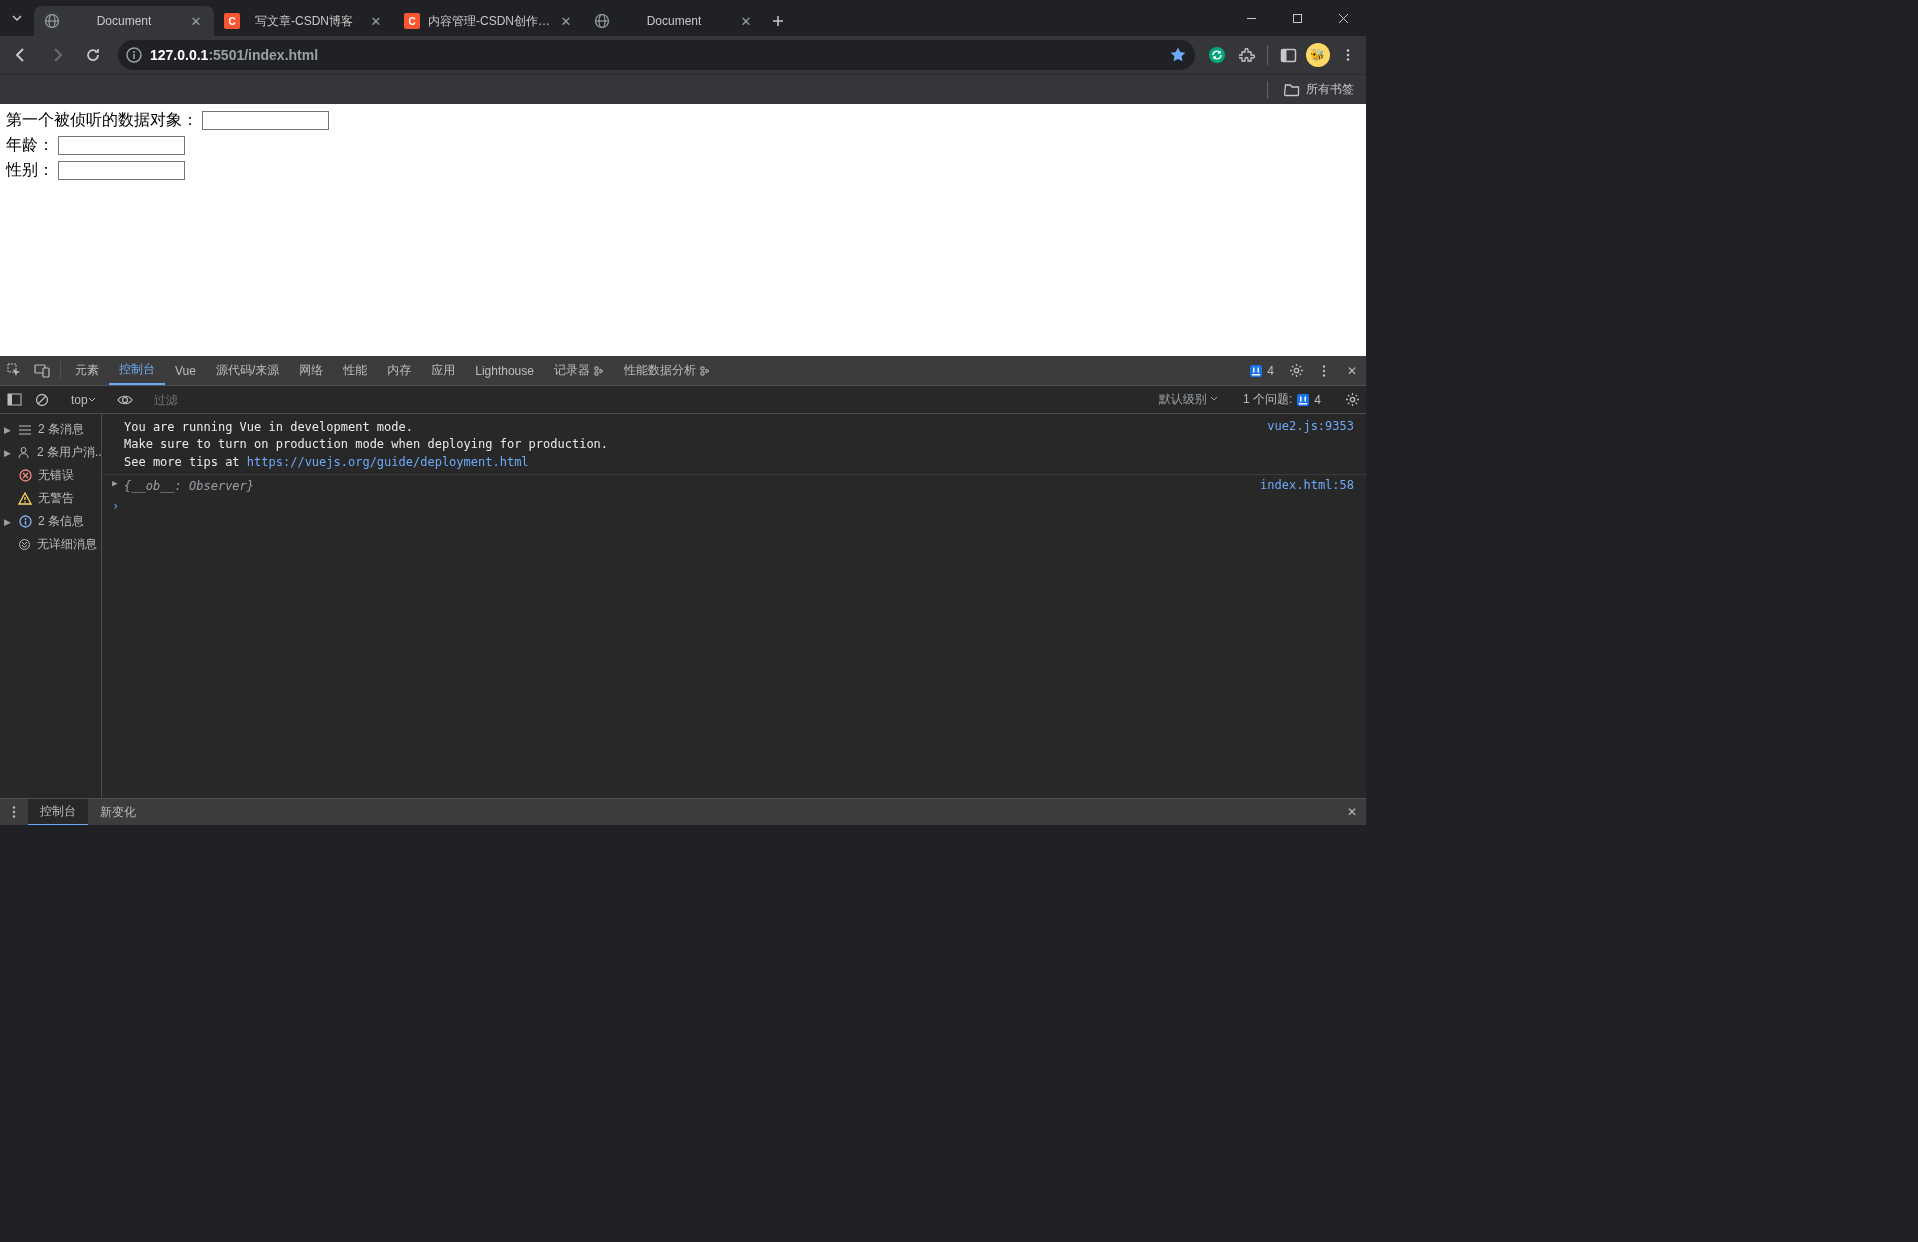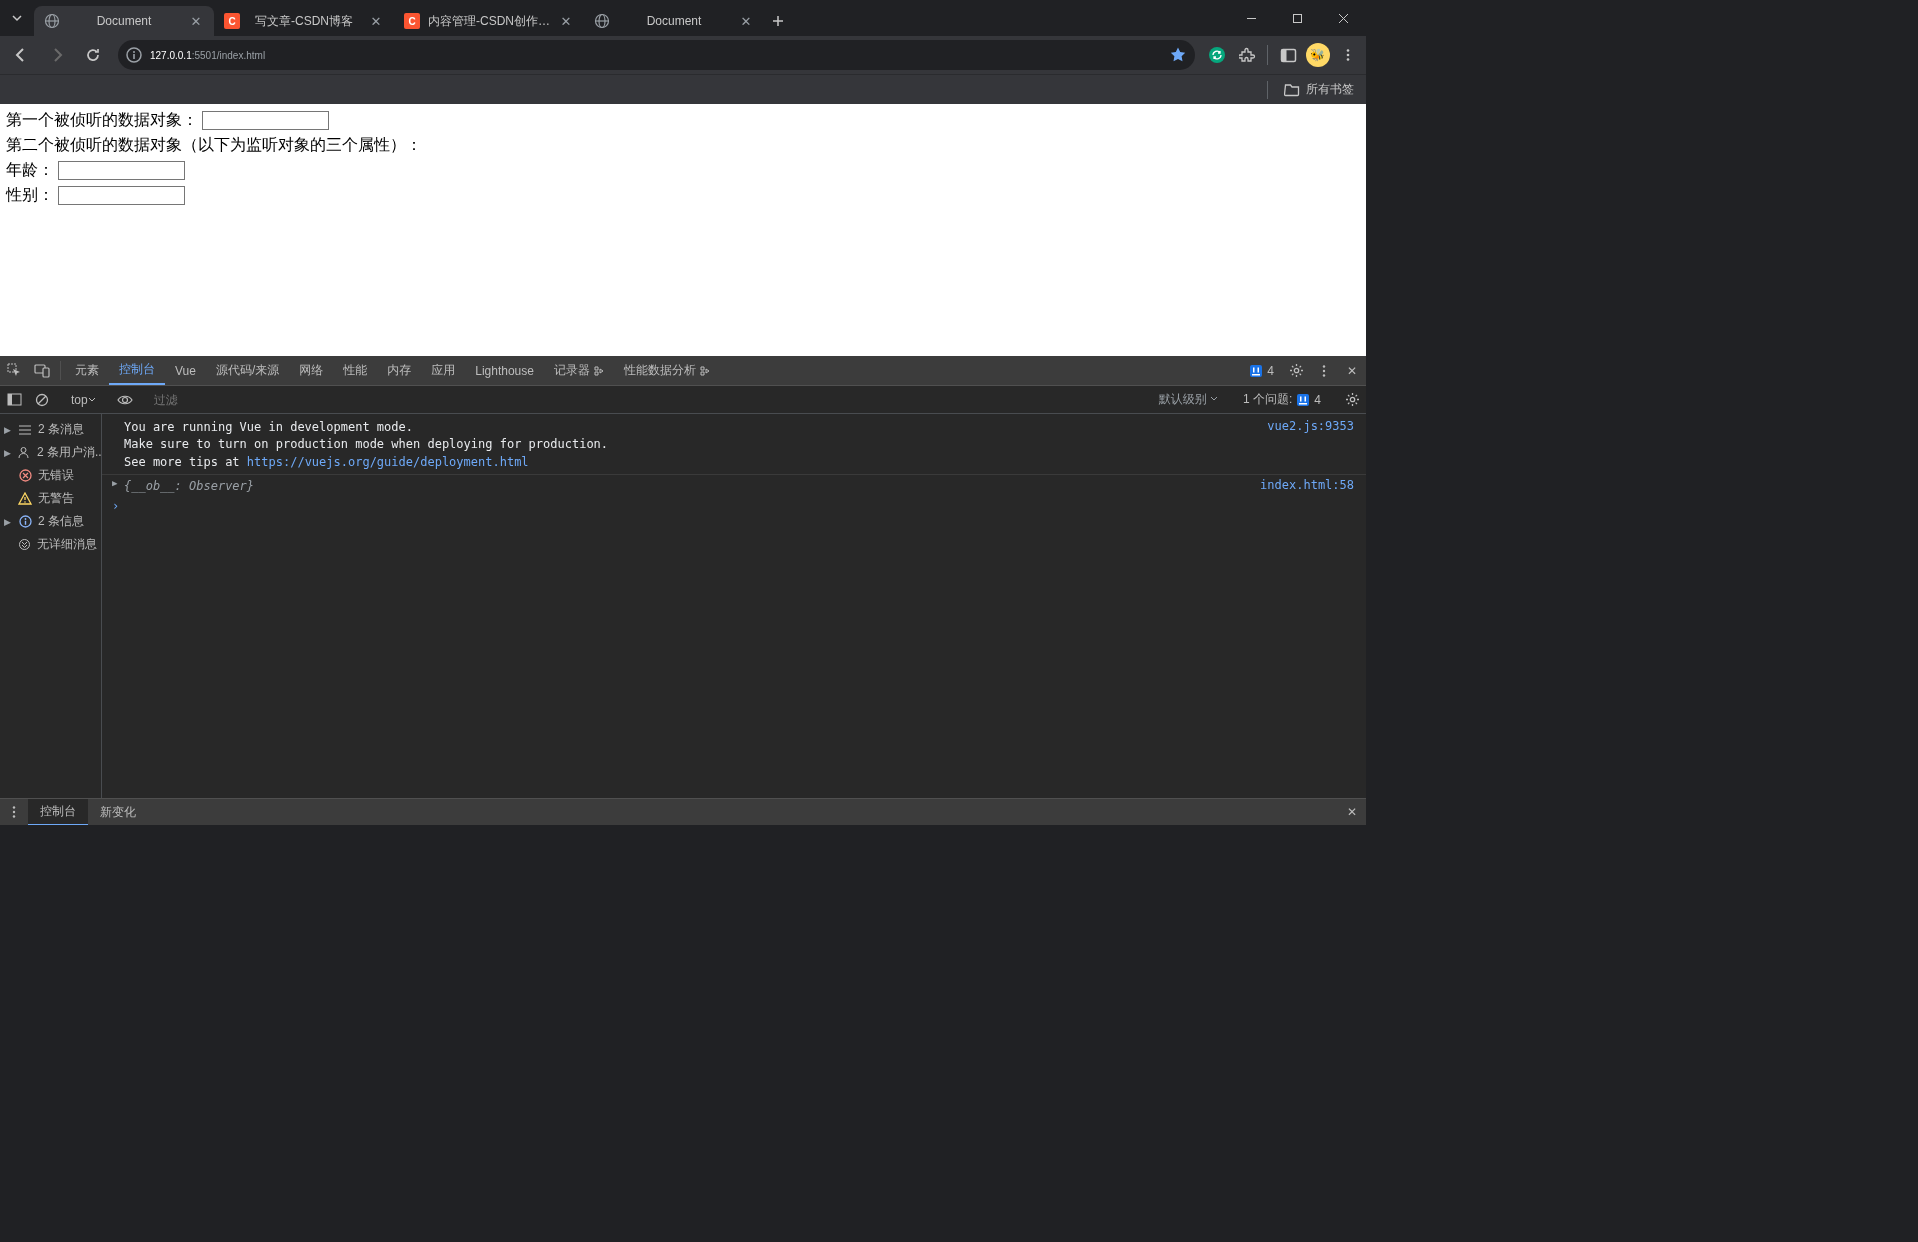--- a/index.html
+++ b/index.html
@@ -66,21 +66,21 @@
       height: 30px;
       background: #202124;
       border-radius: 15px;
       display:flex;
       align-items:center;
       padding: 0 8px;
       margin: 0 6px;
       gap: 8px;
       color:#e8eaed;
     }
-    .url-text { flex:1; font-size:10px; }
+    .url-text { flex:1; font-size:14px;font-weight:bold; }
     .url-text .host { color:#fff; }
     .url-text .path { color:#9aa0a6; }
     .star-icon { color:#6ea9f8; }
     .ext-icon { width:28px;height:28px;display:flex;align-items:center;justify-content:center;color:#c8c8c8;}
     .avatar { width:24px;height:24px;border-radius:50%;background:#ffd966;display:flex;align-items:center;justify-content:center;font-size:12px;color:#5d4037;}
     .divider-v { width:1px;height:20px;background:#5f6368;margin:0 4px;}
 
     
     .bookmark-bar {
       height: 30px;
@@ -315,21 +315,20 @@
       </svg>
     </span>
   <span>所有书签</span>
 </div>
 
 <div class="page-content">
   <div class="row">
     <span>第一个被侦听的数据对象：</span>
     <input type="text" style="">
   </div>
-  <div class="row">第二个被侦听的数据对象（以下为监听对象的三个属性）：</div>
   <div class="row">
     <span>年龄：</span>
     <input type="text" style="">
   </div>
   <div class="row">
     <span>性别：</span>
     <input type="text" style="">
   </div>
 </div>
 

